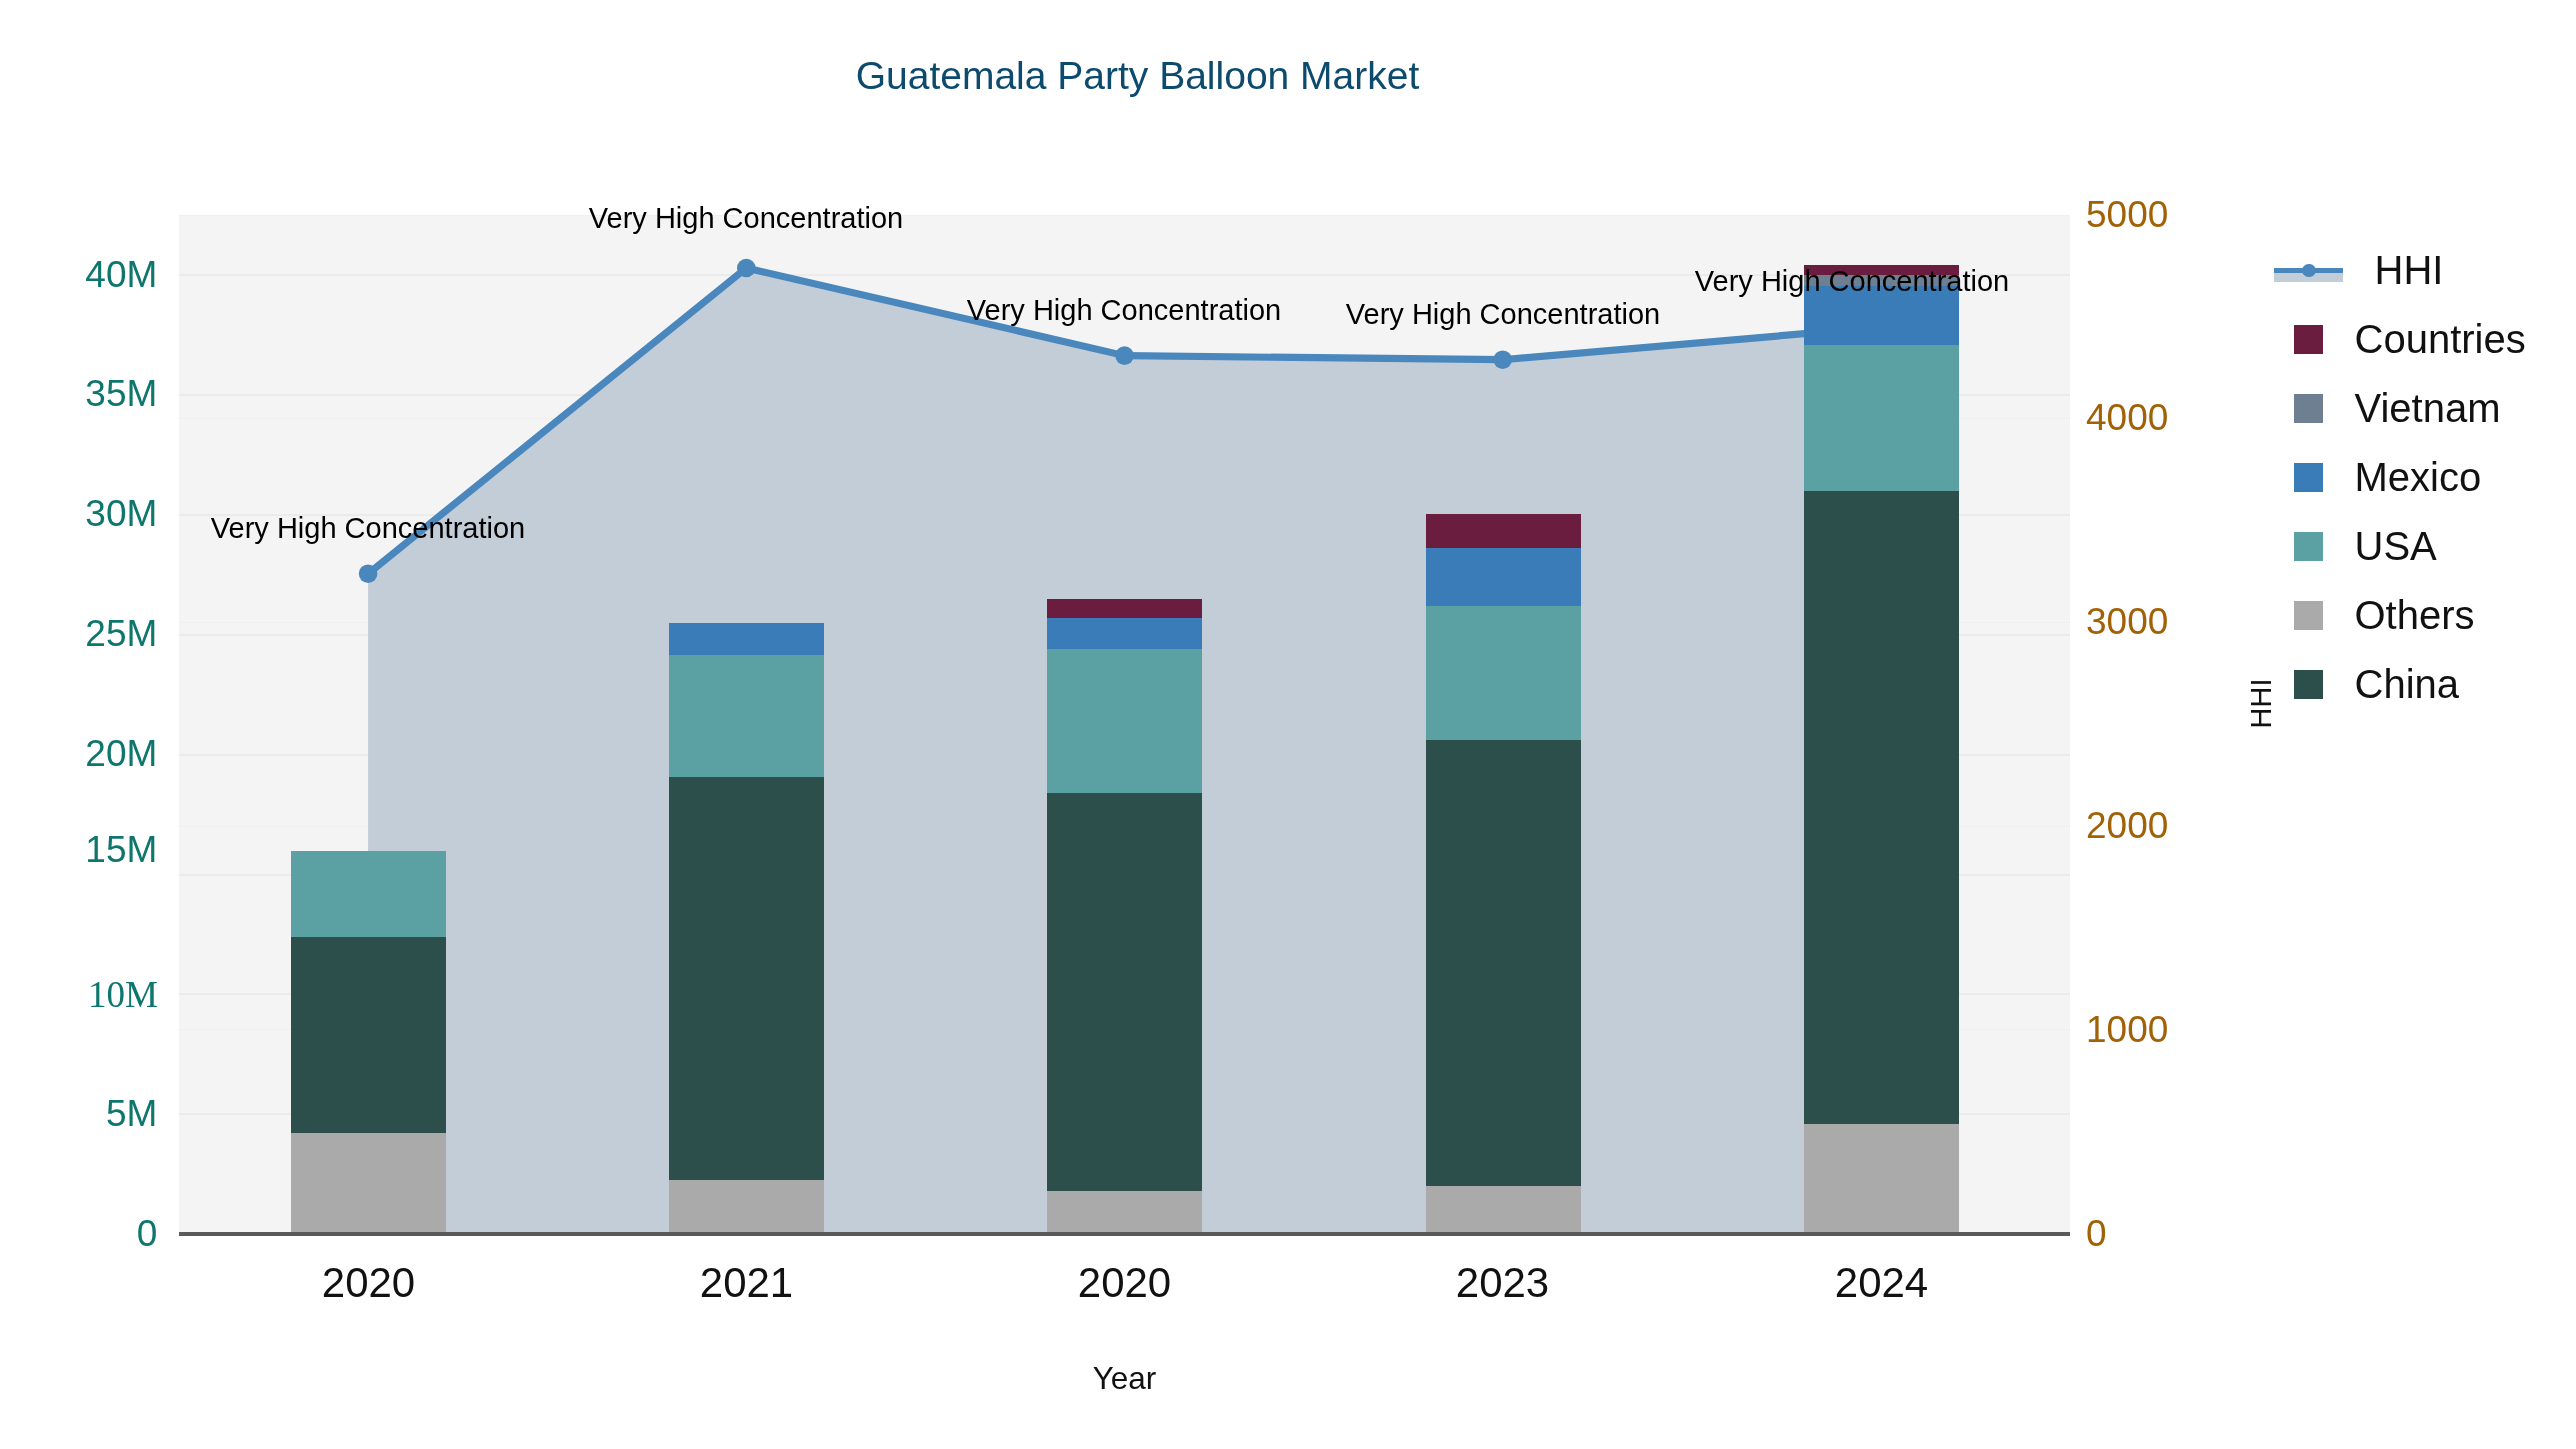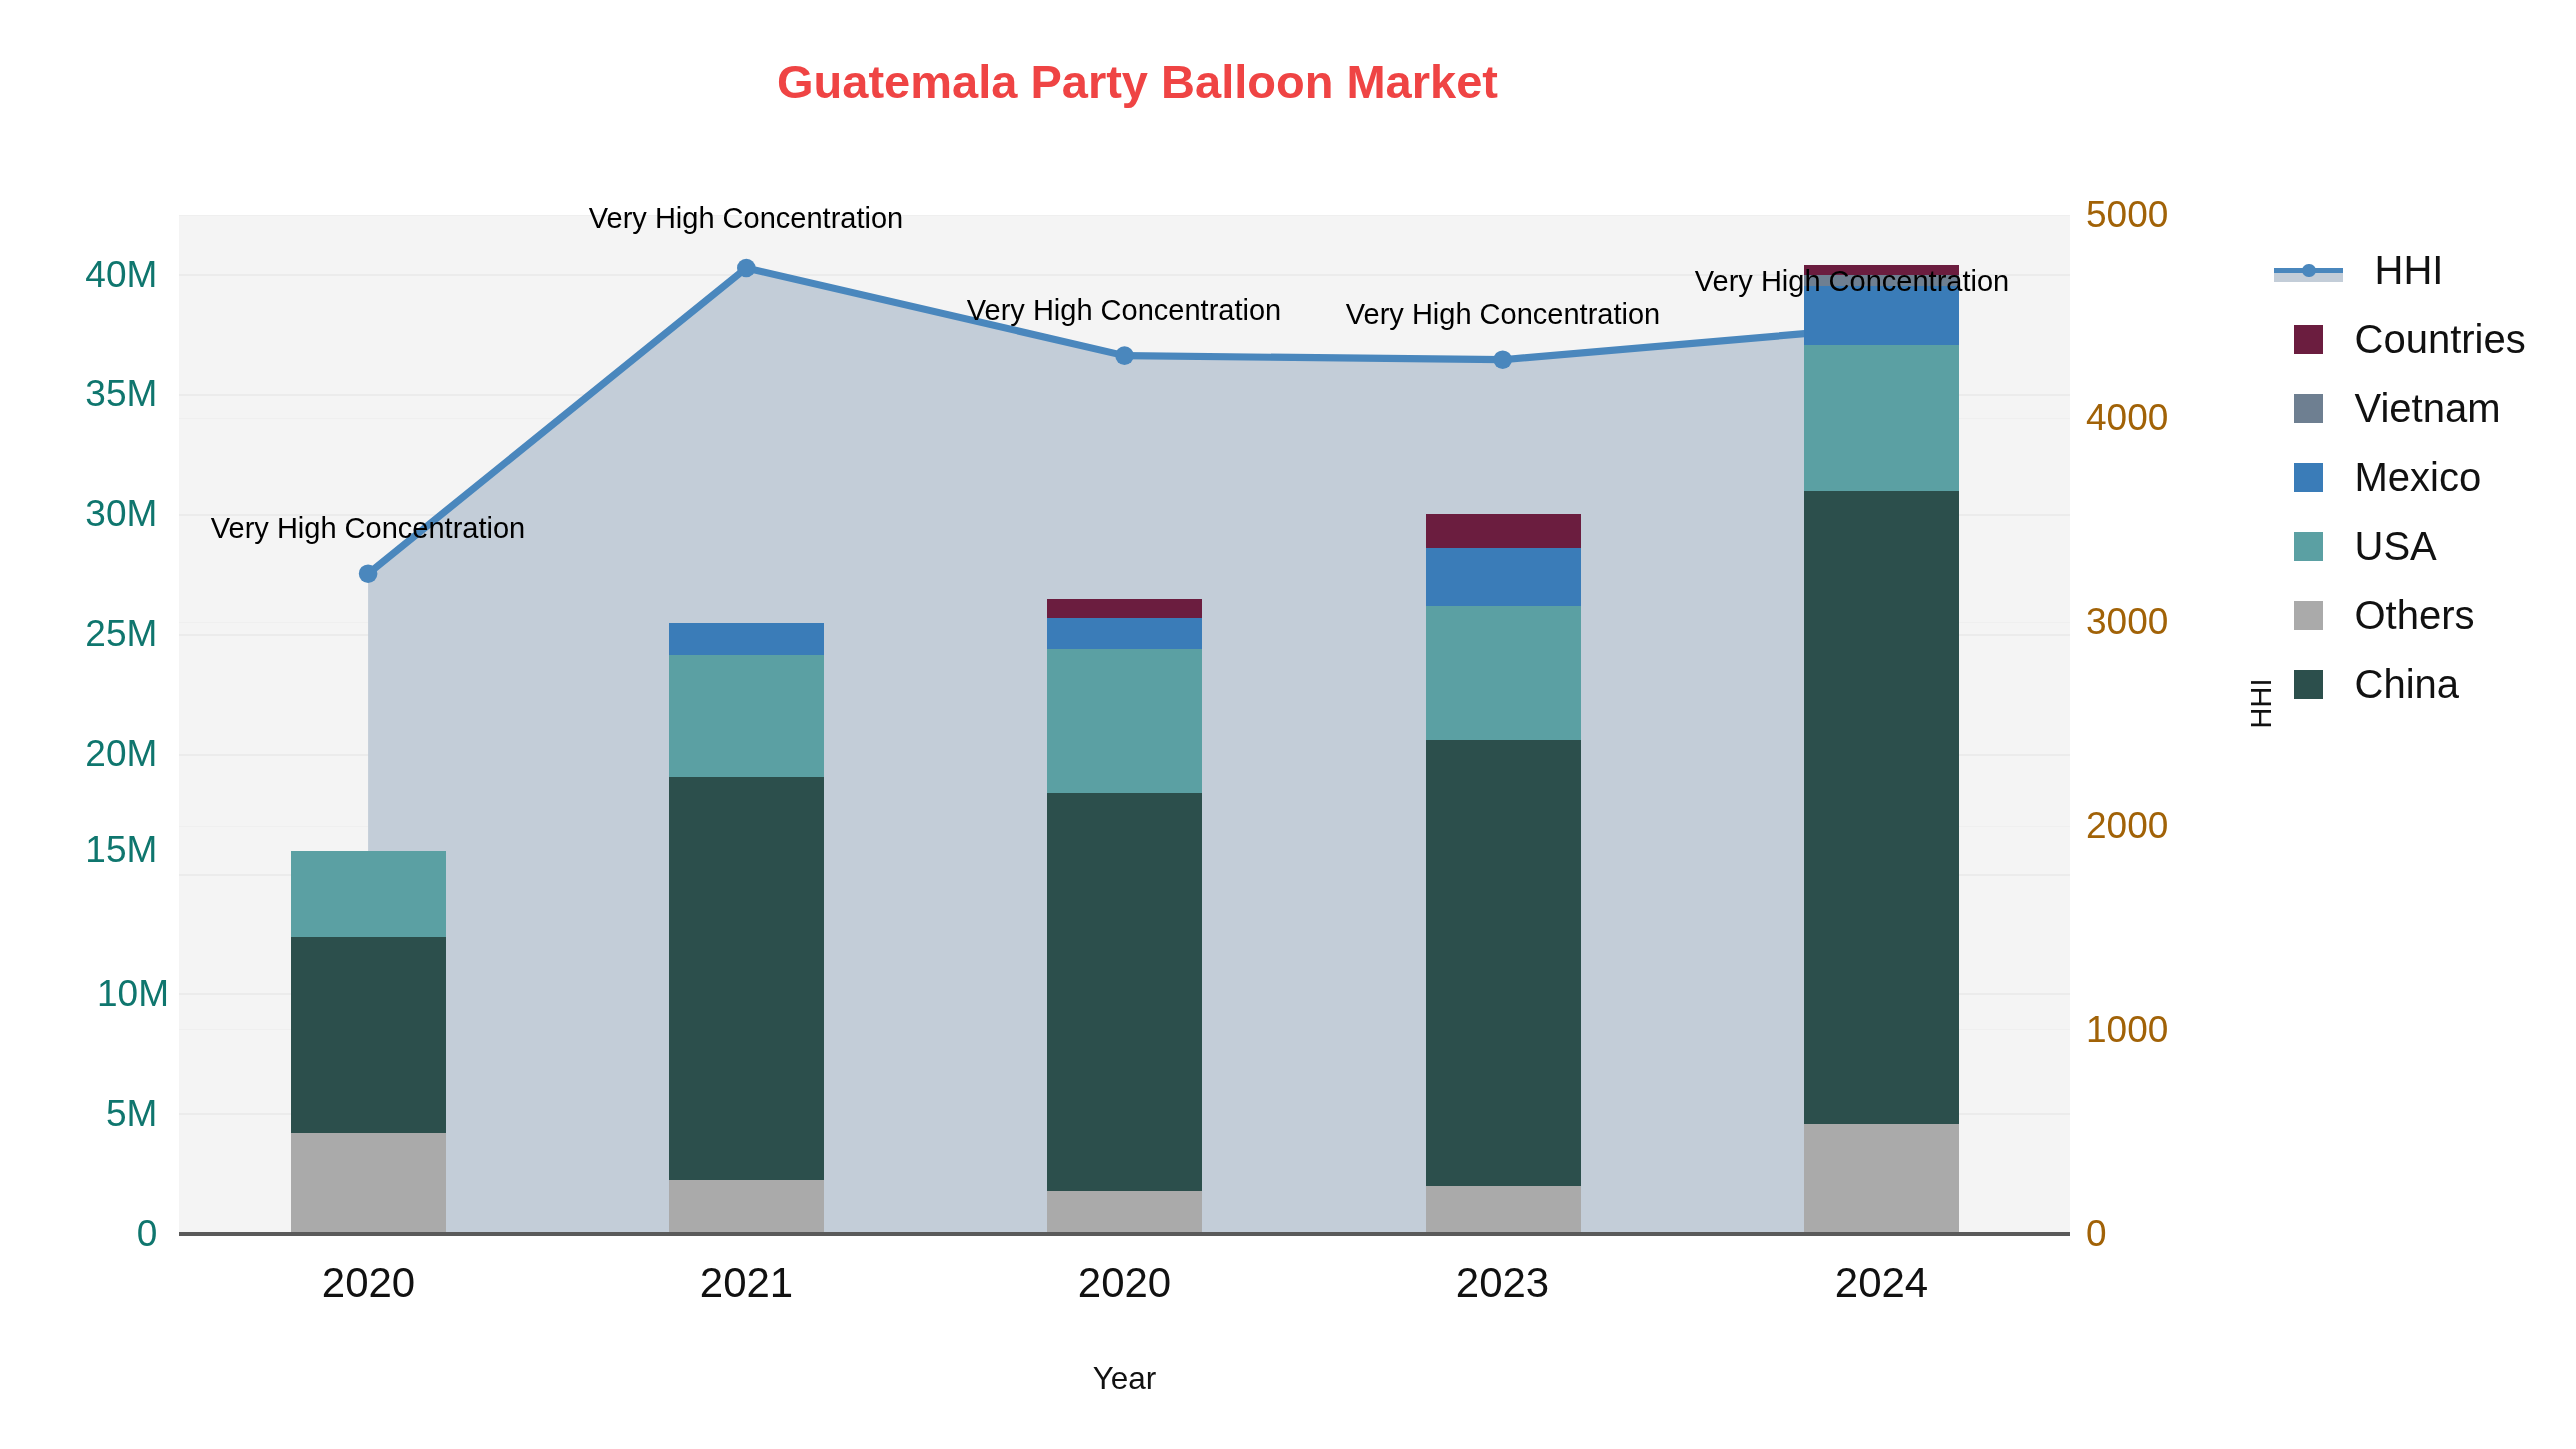--- a/index.html
+++ b/index.html
@@ -1,21 +1,21 @@
 <!DOCTYPE html>
 <html style="font-size:11.4px"><head>
 <meta charset="utf-8">
 <style>
   html,body{margin:0;padding:0;}
   body{width:2576px;height:1449px;background:#ffffff;font-family:"Liberation Sans",sans-serif;overflow:hidden;}
   #root{position:relative;width:2576px;height:1449px;}
 
   
   .title-block{position:absolute;left:0;top:50px;width:2275px;text-align:center;}
-  .title-line{font-size:47px;color:#ef4444;line-height:1.35;font-weight:700;}
+  .title-line{font-size:39px;color:#0c4a6e;line-height:1.35;font-weight:400;}
 
   
   .plot-frame{position:absolute;left:179px;top:215px;width:1891px;height:1019px;background:#f4f4f4;}
   .plot-inner{position:absolute;left:0;top:0;width:100%;height:100%;overflow:hidden;}
 
   .gridline{position:absolute;left:0;width:100%;height:2.1px;background:#ebebeb;}
   .gridline.minor{background:#efefef;height:1.4px;}
 
   .xaxis-line{position:absolute;left:179px;top:1232px;width:1891px;height:3.6px;background:#5a5a5a;}
 
@@ -130,21 +130,21 @@
           </div>
         </div>
     </div>
   </div>
 
   <div class="xaxis-line"></div>
 
   <div id="ytick-left-layer">
       <div class="ytick-l" style="left: 14.3px; top: 1234px;">0</div>
       <div class="ytick-l" style="left: 14.3px; top: 1114px;">5M</div>
-      <div class="ytick-l" style="left: 26px; top: 994px;">10M</div>
+      <div class="ytick-l" style="left: 15px; top: 994px; font-family: Liberation Serif, serif;">10M</div>
       <div class="ytick-l" style="left: 14.3px; top: 850px;">15M</div>
       <div class="ytick-l" style="left: 14.3px; top: 754px;">20M</div>
       <div class="ytick-l" style="left: 14.3px; top: 634px;">25M</div>
       <div class="ytick-l" style="left: 14.3px; top: 514px;">30M</div>
       <div class="ytick-l" style="left: 14.3px; top: 394px;">35M</div>
       <div class="ytick-l" style="left: 14.3px; top: 275px;">40M</div>
     </div>
   <div id="ytick-right-layer">
       <div class="ytick-r" style="top: 1234px;">0</div>
       <div class="ytick-r" style="top: 1030px;">1000</div>

